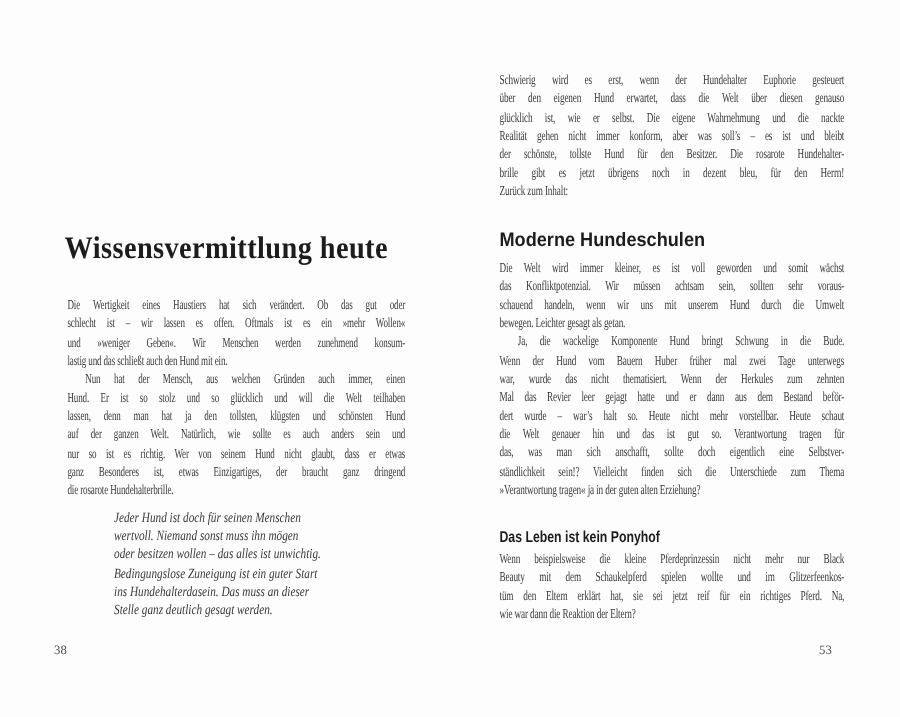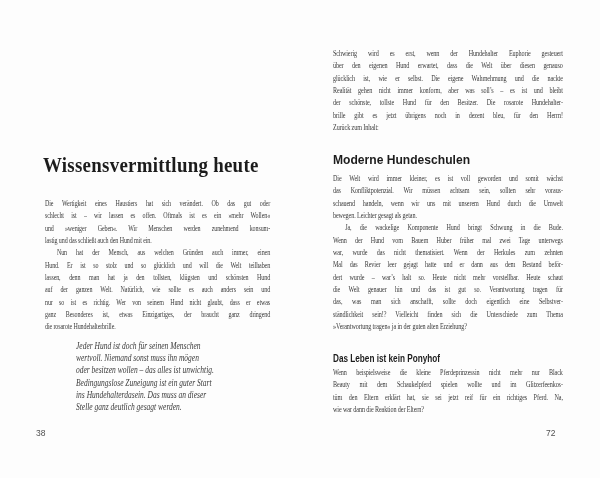--- a/index.html
+++ b/index.html
@@ -85,21 +85,21 @@
     font-size: 10.5px;
     line-height: 13px;
     color: #1c1c1c;
     white-space: nowrap;
     transform: scaleX(0.78);
     transform-origin: 0 0;
   }
   
   .pagenum {
     position: absolute;
-    font-family: Liberation Sans, sans-serif;
+    font-family: Liberation Serif, serif;
     font-size: 8.5px;
     line-height: 10px;
     color: #4f4f4f;
   }
   .pn-left  { left: 36px;  top: 428px; }
   .pn-right { left: 546px; top: 428px; }
 </style>
 </head>
 <body>
 
@@ -177,16 +177,16 @@
 
     <div class="bodycol col-s2">
       <div class="para">
           <div class="line">Wenn beispielsweise die kleine Pferdeprinzessin nicht mehr nur Black</div>
           <div class="line">Beauty mit dem Schaukelpferd spielen wollte und im Glitzerfeenkos-</div>
           <div class="line">tüm den Eltern erklärt hat, sie sei jetzt reif für ein richtiges Pferd. Na,</div>
           <div class="line">wie war dann die Reaktion der Eltern?</div>
         </div>
     </div>
 
-    <div class="pagenum pn-right">72</div>
+    <div class="pagenum pn-right">53</div>
   </div>
 
 </div>
 
 </body></html>

